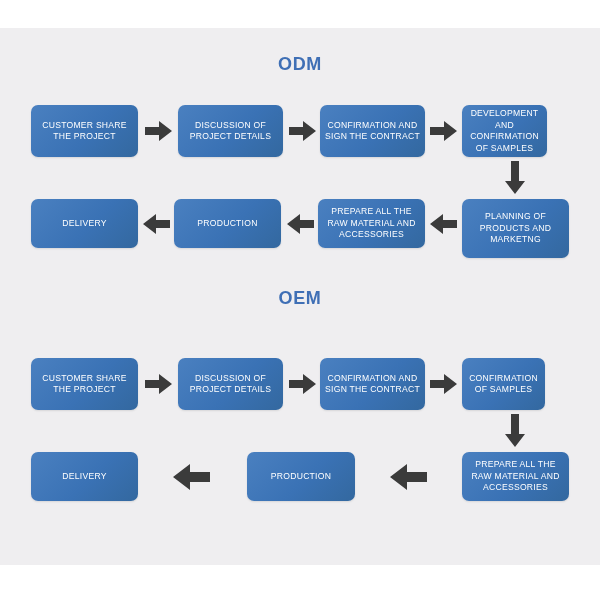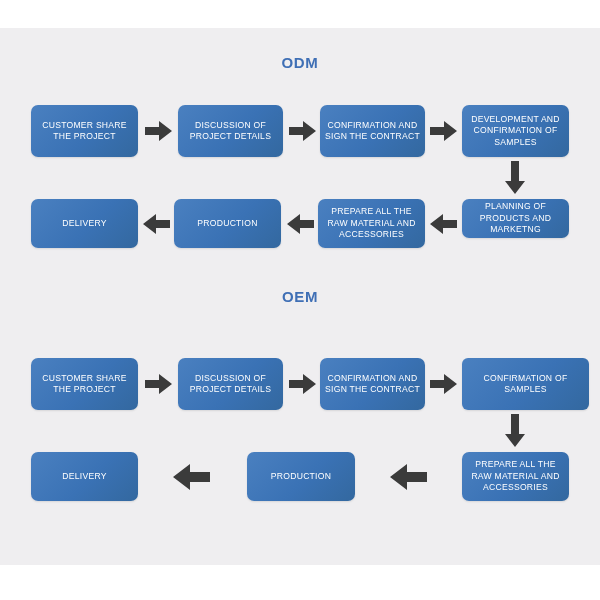--- a/index.html
+++ b/index.html
@@ -25,21 +25,21 @@
     top: 28px;
     width: 600px;
     height: 537px;
     background: #efeef0;
   }
   
   .section-title {
     position: absolute;
     width: 600px;
     text-align: center;
-    font-size: 15px;
+    font-size: 18px;
     font-weight: bold;
     letter-spacing: 0.6px;
     color: #3f6fb5;
     font-family: "Liberation Sans", sans-serif;
   }
   #title-odm { top: 54px; }
   #title-oem { top: 288px; }
 
   
   .node {
@@ -80,21 +80,21 @@
 
   <div class="node" style="left:31px; top:105px; width:107px; height:52px;">
     <span>CUSTOMER SHARE THE PROJECT</span>
   </div>
   <div class="node" style="left:178px; top:105px; width:105px; height:52px;">
     <span>DISCUSSION OF PROJECT DETAILS</span>
   </div>
   <div class="node" style="left:320px; top:105px; width:105px; height:52px;">
     <span>CONFIRMATION AND SIGN THE CONTRACT</span>
   </div>
-  <div class="node" style="left:462px; top:105px; width:107px; height:52px;">
+  <div class="node" style="left:462px; top:105px; width:85px; height:52px;">
     <span>DEVELOPMENT AND CONFIRMATION OF SAMPLES</span>
   </div>
 
   <div class="arrow" style="left:145px; top:121px;">
     <svg width="27" height="20" viewBox="0 0 27 20" aria-hidden="true">
       <path d="M0 6 H14 V0 L27 10 L14 20 V14 H0 Z" fill="#3b3b3b"></path>
     </svg>
   </div>
   <div class="arrow" style="left:289px; top:121px;">
     <svg width="27" height="20" viewBox="0 0 27 20" aria-hidden="true">
@@ -115,21 +115,21 @@
 
   <div class="node" style="left:31px; top:199px; width:107px; height:49px;">
     <span>DELIVERY</span>
   </div>
   <div class="node" style="left:174px; top:199px; width:107px; height:49px;">
     <span>PRODUCTION</span>
   </div>
   <div class="node" style="left:318px; top:199px; width:107px; height:49px;">
     <span>PREPARE ALL THE RAW MATERIAL AND ACCESSORIES</span>
   </div>
-  <div class="node" style="left:462px; top:199px; width:107px; height:39px;">
+  <div class="node" style="left:462px; top:199px; width:107px; height:59px;">
     <span>PLANNING OF PRODUCTS AND MARKETNG</span>
   </div>
 
   <div class="arrow" style="left:143px; top:214px;">
     <svg width="27" height="20" viewBox="0 0 27 20" aria-hidden="true">
       <path d="M27 6 H13 V0 L0 10 L13 20 V14 H27 Z" fill="#3b3b3b"></path>
     </svg>
   </div>
   <div class="arrow" style="left:287px; top:214px;">
     <svg width="27" height="20" viewBox="0 0 27 20" aria-hidden="true">
@@ -146,21 +146,21 @@
 
   <div class="node" style="left:31px; top:358px; width:107px; height:52px;">
     <span>CUSTOMER SHARE THE PROJECT</span>
   </div>
   <div class="node" style="left:178px; top:358px; width:105px; height:52px;">
     <span>DISCUSSION OF PROJECT DETAILS</span>
   </div>
   <div class="node" style="left:320px; top:358px; width:105px; height:52px;">
     <span>CONFIRMATION AND SIGN THE CONTRACT</span>
   </div>
-  <div class="node" style="left:462px; top:358px; width:127px; height:52px;border-radius:6px;">
+  <div class="node" style="left:462px; top:358px; width:83px; height:52px;">
     <span>CONFIRMATION OF SAMPLES</span>
   </div>
 
   <div class="arrow" style="left:145px; top:374px;">
     <svg width="27" height="20" viewBox="0 0 27 20" aria-hidden="true">
       <path d="M0 6 H14 V0 L27 10 L14 20 V14 H0 Z" fill="#3b3b3b"></path>
     </svg>
   </div>
   <div class="arrow" style="left:289px; top:374px;">
     <svg width="27" height="20" viewBox="0 0 27 20" aria-hidden="true">

